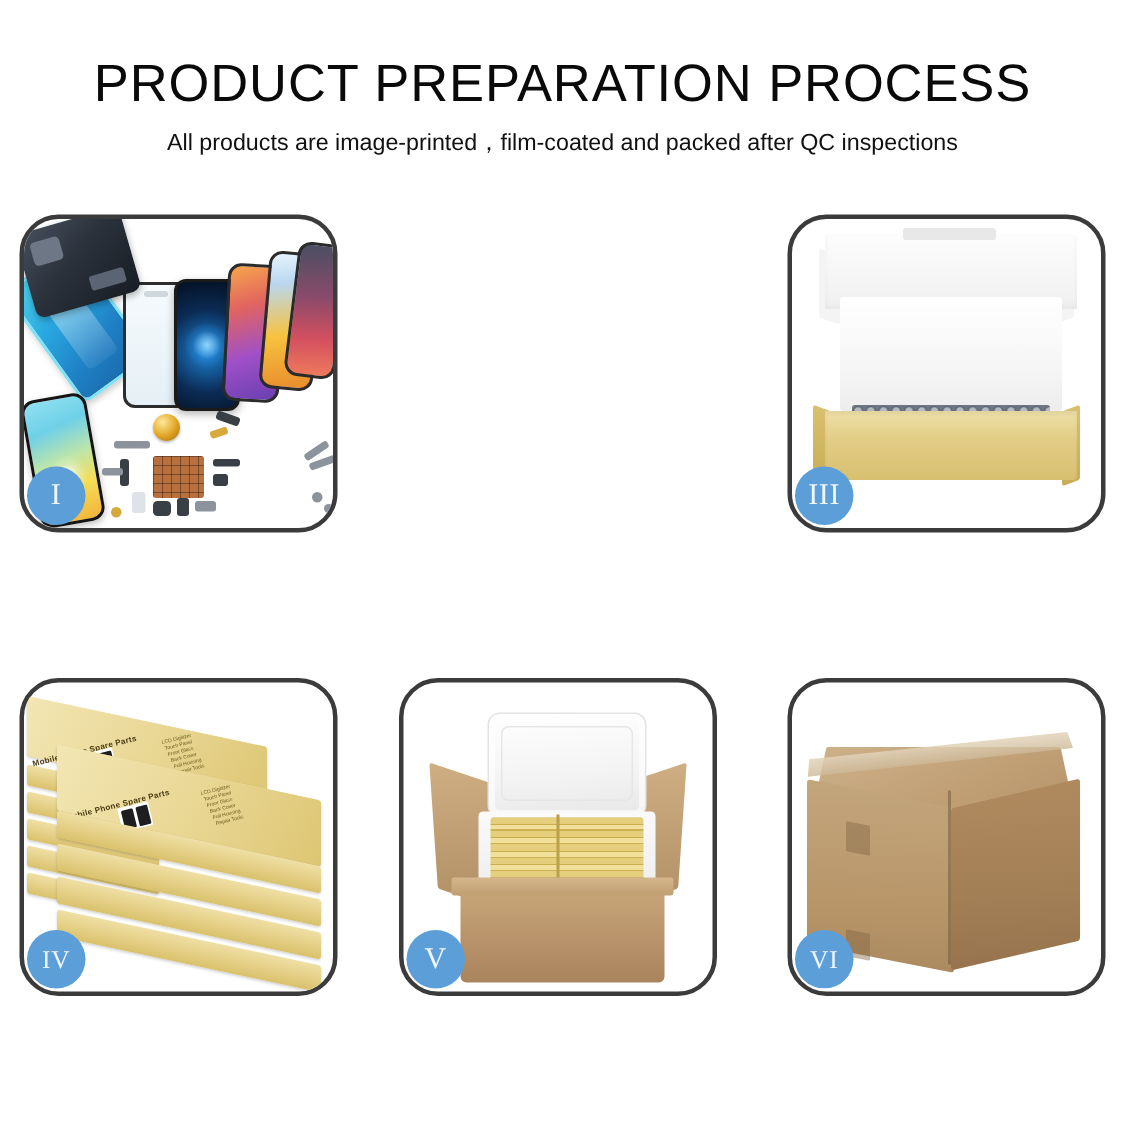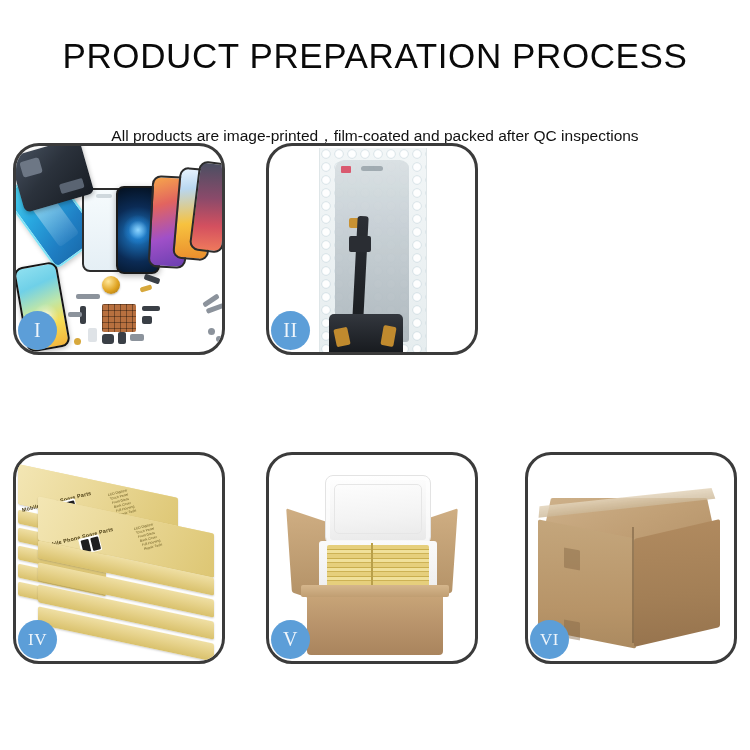--- a/index.html
+++ b/index.html
@@ -18,21 +18,21 @@
     text-align: center;
     font-family: "Liberation Sans", sans-serif;
     font-size: 35px; font-weight: 500; letter-spacing: 0.6px;
     color: #0a0a0a; line-height: 40px; white-space: nowrap;
   }
   .subtitle {
     position: absolute; top: 86px; left: 0; width: 750px;
     text-align: center;
     font-family: "Liberation Sans", sans-serif;
     font-size: 15.5px; font-weight: 400; color: #111;
-    line-height: 20px; white-space: nowrap; margin-top: 40px;
+    line-height: 20px; white-space: nowrap;
   }
 
   
   .grid { position: absolute; top: 143px; left: 13px; width: 724px; height: 521px; }
   .panel {
     position: absolute;
     width: 212px; height: 212px;
     border: 3px solid #3b3b3b;
     border-radius: 26px;
     background: #ffffff;
@@ -413,33 +413,34 @@
         <div class="prt lt" style="left:114px; top:188px; width:14px; height:7px;"></div>
         <div class="prt gold" style="left:58px; top:192px; width:7px; height:7px; border-radius:50%;"></div>
         <div class="prt lt" style="left:186px; top:152px; width:18px; height:5px; transform:rotate(-34deg);"></div>
         <div class="prt lt" style="left:190px; top:160px; width:18px; height:5px; transform:rotate(-20deg);"></div>
         <div class="prt lt" style="left:192px; top:182px; width:7px;  height:7px; border-radius:50%;"></div>
         <div class="prt lt" style="left:200px; top:190px; width:6px;  height:6px; border-radius:50%;"></div>
       </div>
       <div class="badge">I</div>
     </div>
 
-    <div class="panel p2">
+
+    <div class="panel p3">
       <div class="panel-art">
-        <div class="bubblewrap"></div>
-        <div class="lcd-panel"></div>
-        <div class="red-tab"></div>
-        <div class="flex-gold1"></div>
-        <div class="flex-cable"></div>
-        <div class="flex-conn"></div>
-        <div class="flex-bottom"></div>
+        <div class="box3-flapL"></div>
+        <div class="box3-flapR"></div>
+        <div class="box3-lid"></div>
+        <div class="box3-foam"></div>
+        <div class="box3-sideL"></div>
+        <div class="box3-sideR"></div>
+        <div class="box3-bubble"></div>
+        <div class="box3-front"></div>
       </div>
-      <div class="badge">II</div>
+      <div class="badge">III</div>
     </div>
-
 
     <div class="panel p4">
       <div class="panel-art stackwrap">
 
         <div class="gbox" style="left:2px;  top:64px;  width:88px; height:14px; transform:skewY(12deg);"></div>
         <div class="gbox" style="left:2px;  top:82px;  width:88px; height:14px; transform:skewY(12deg);"></div>
         <div class="gbox" style="left:2px;  top:100px; width:88px; height:14px; transform:skewY(12deg);"></div>
         <div class="gbox" style="left:2px;  top:118px; width:88px; height:14px; transform:skewY(12deg);"></div>
         <div class="gbox" style="left:2px;  top:136px; width:88px; height:14px; transform:skewY(12deg);"></div>
 

